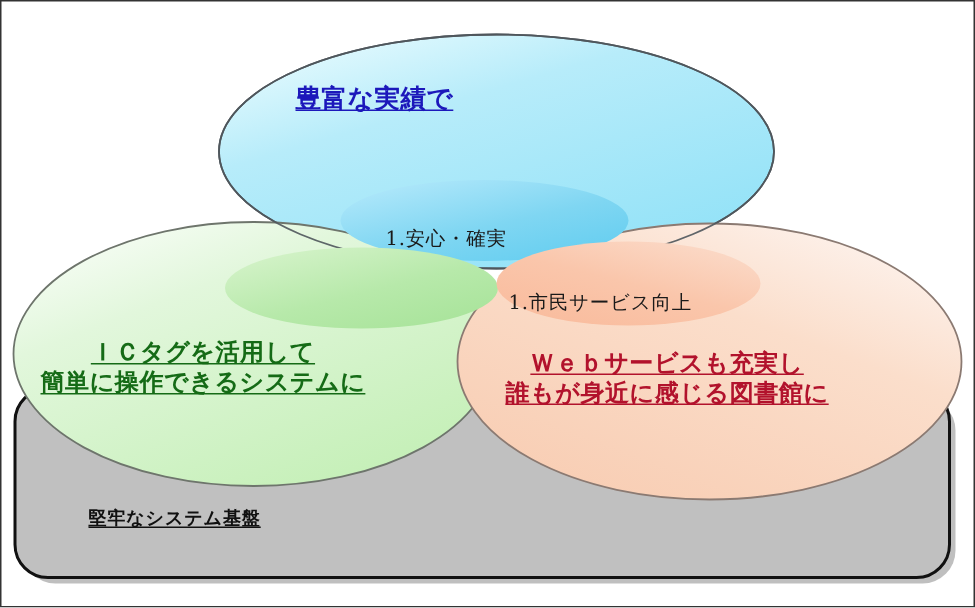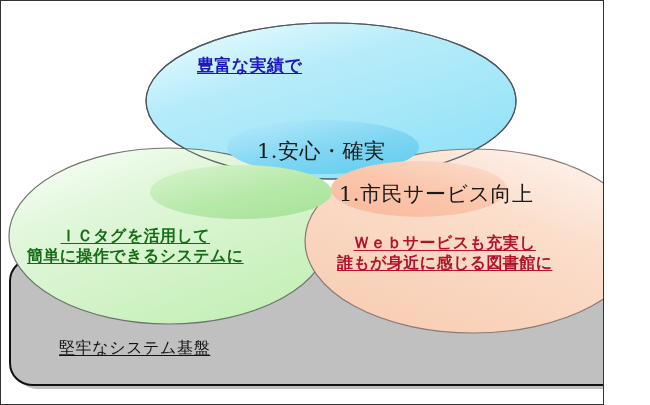--- a/index.html
+++ b/index.html
@@ -6,21 +6,21 @@
   html, body {
     margin: 0;
     padding: 0;
     background: #ffffff;
   }
   body {
     font-family: "Liberation Sans", sans-serif;
   }
   #canvas {
     position: relative;
-    width: 604px;
+    width: 650px;
     height: 405px;
     background: #ffffff;
     box-sizing: border-box;
     border: 1px solid #333333;
     overflow: hidden;
   }
   #diagram-svg {
     position: absolute;
     left: 0;
     top: 0;
@@ -58,23 +58,24 @@
   }
   #label-red-heading {
     left: 336px;
     top: 232px;
     color: #b2122c;
     font-size: 16px;
   }
   
   .inner-label {
     font-family: "DejaVu Serif", serif;
-    font-size: 21px;
+    font-size: 13px;
     color: #1a1a1a;
     letter-spacing: 0.5px;
+    margin-top: 14px;
   }
   .inner-label span {
     text-decoration: none;
   }
   #label-inner-blue {
     left: 256px;
     top: 137px;
   }
   #label-inner-green {
     left: 176px;
@@ -82,22 +83,22 @@
   }
   #label-inner-red {
     left: 338px;
     top: 180px;
   }
   
   #label-foundation {
     left: 58px;
     top: 337px;
     color: #111111;
-    font-weight: normal;
-    font-size: 16px;
+    font-weight: bold;
+    font-size: 12px;
     letter-spacing: 0.6px;
   }
 </style>
 </head>
 <body>
 
 <div id="canvas">
 
   <svg id="diagram-svg" viewBox="0 0 650 405">
     <defs>

